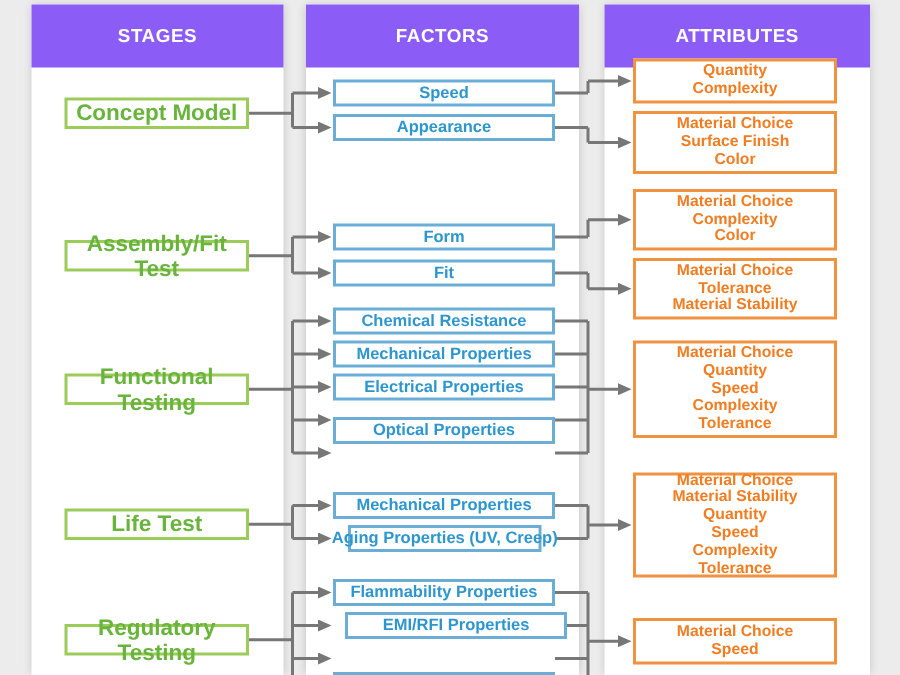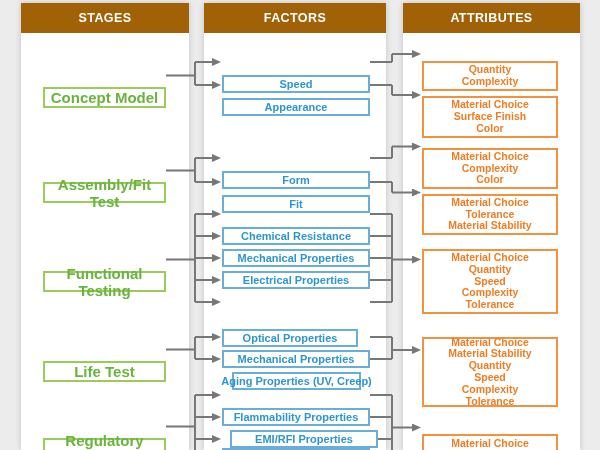--- a/index.html
+++ b/index.html
@@ -5,30 +5,30 @@
   html,body{margin:0;padding:0;}
   .screen{
     width:600px;height:450px;position:relative;overflow:hidden;
     background:#ececec;font-family:"Liberation Sans",sans-serif;
   }
   .col{position:absolute;top:3px;bottom:0;background:#ffffff;box-shadow:0 0 6px rgba(0,0,0,.18);}
   .col-stages{left:21px;width:168px;}
   .col-factors{left:204px;width:182px;}
   .col-attributes{left:403px;width:177px;}
   .col-header{
-    height:30px;background:#a16207;color:#ffffff;
+    height:42px;background:#8b5cf6;color:#ffffff;
     display:flex;align-items:center;justify-content:center;
     font-size:12.5px;font-weight:bold;letter-spacing:.4px;
   }
   #connectors{position:absolute;left:0;top:0;pointer-events:none;}
   #diagram{position:absolute;left:0;top:0;width:600px;height:450px;}
   .box{
     position:absolute;background:#ffffff;box-sizing:border-box;
     display:flex;align-items:center;justify-content:center;
-    font-weight:bold;text-align:center;margin-top:22px;
+    font-weight:bold;text-align:center;
   }
   .stage{border:2px solid #9bcc5a;color:#68b43c;font-size:15px;}
   .factor{border:2px solid #6aaed8;color:#2d96ce;font-size:11px;white-space:nowrap;}
   .attrb{border:2px solid #f0923f;color:#f07d22;font-size:10.5px;flex-direction:column;line-height:11.8px;}
   .partial{position:absolute;left:222px;top:448px;width:148px;height:4px;
     border-top:2px solid #6aaed8;background:#fff;box-sizing:border-box;}
 </style>
 </head>
 <body>
 
@@ -120,21 +120,21 @@
       </div>
       <div class="box factor" style="left: 222px; top: 205px; width: 148px; height: 18px;">
         <div>Chemical Resistance</div>
       </div>
       <div class="box factor" style="left: 222px; top: 227px; width: 148px; height: 18px;">
         <div>Mechanical Properties</div>
       </div>
       <div class="box factor" style="left: 222px; top: 249px; width: 148px; height: 18px;">
         <div>Electrical Properties</div>
       </div>
-      <div class="box factor" style="left: 222px; top: 307px; width: 136px; height: 18px;">
+      <div class="box factor" style="left: 222px; top: 278px; width: 148px; height: 18px;">
         <div>Optical Properties</div>
       </div>
       <div class="box attrb" style="left: 422px; top: 227px; width: 136px; height: 65px;">
         <div>Material Choice</div>
         <div>Quantity</div>
         <div>Speed</div>
         <div>Complexity</div>
         <div>Tolerance</div>
       </div>
       <div class="box stage" style="left: 43px; top: 339px; width: 123px; height: 21px;">

